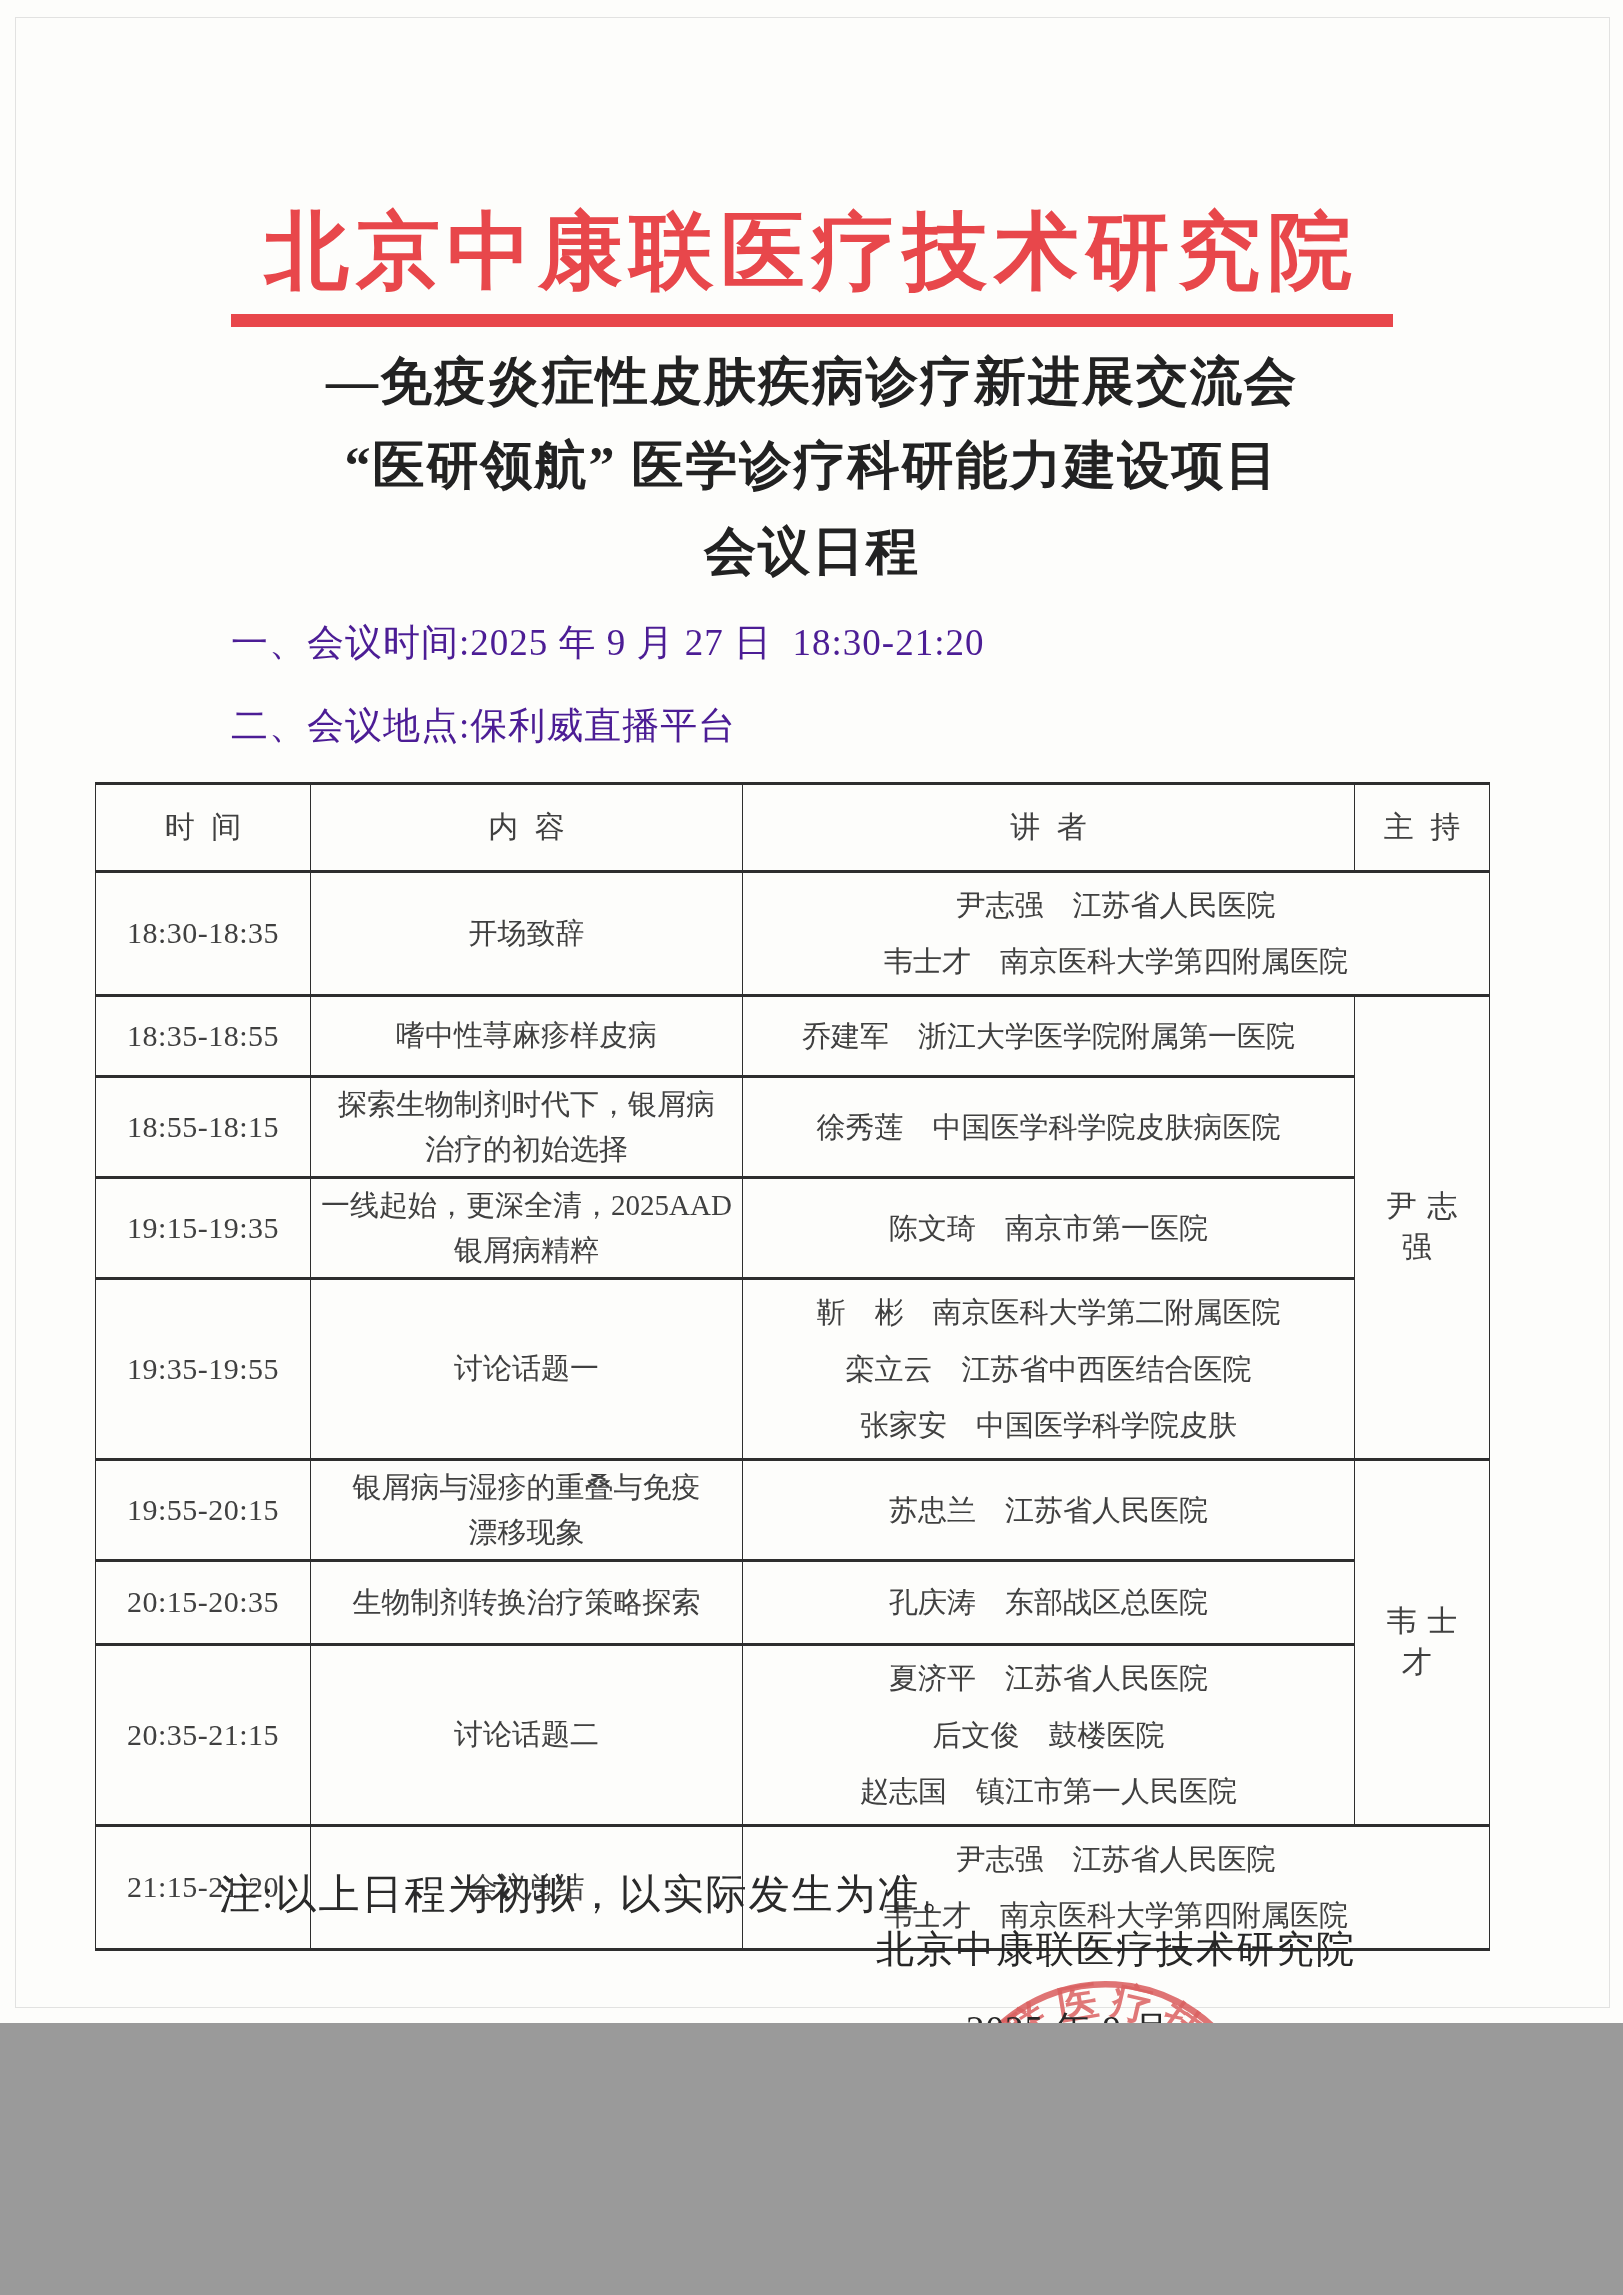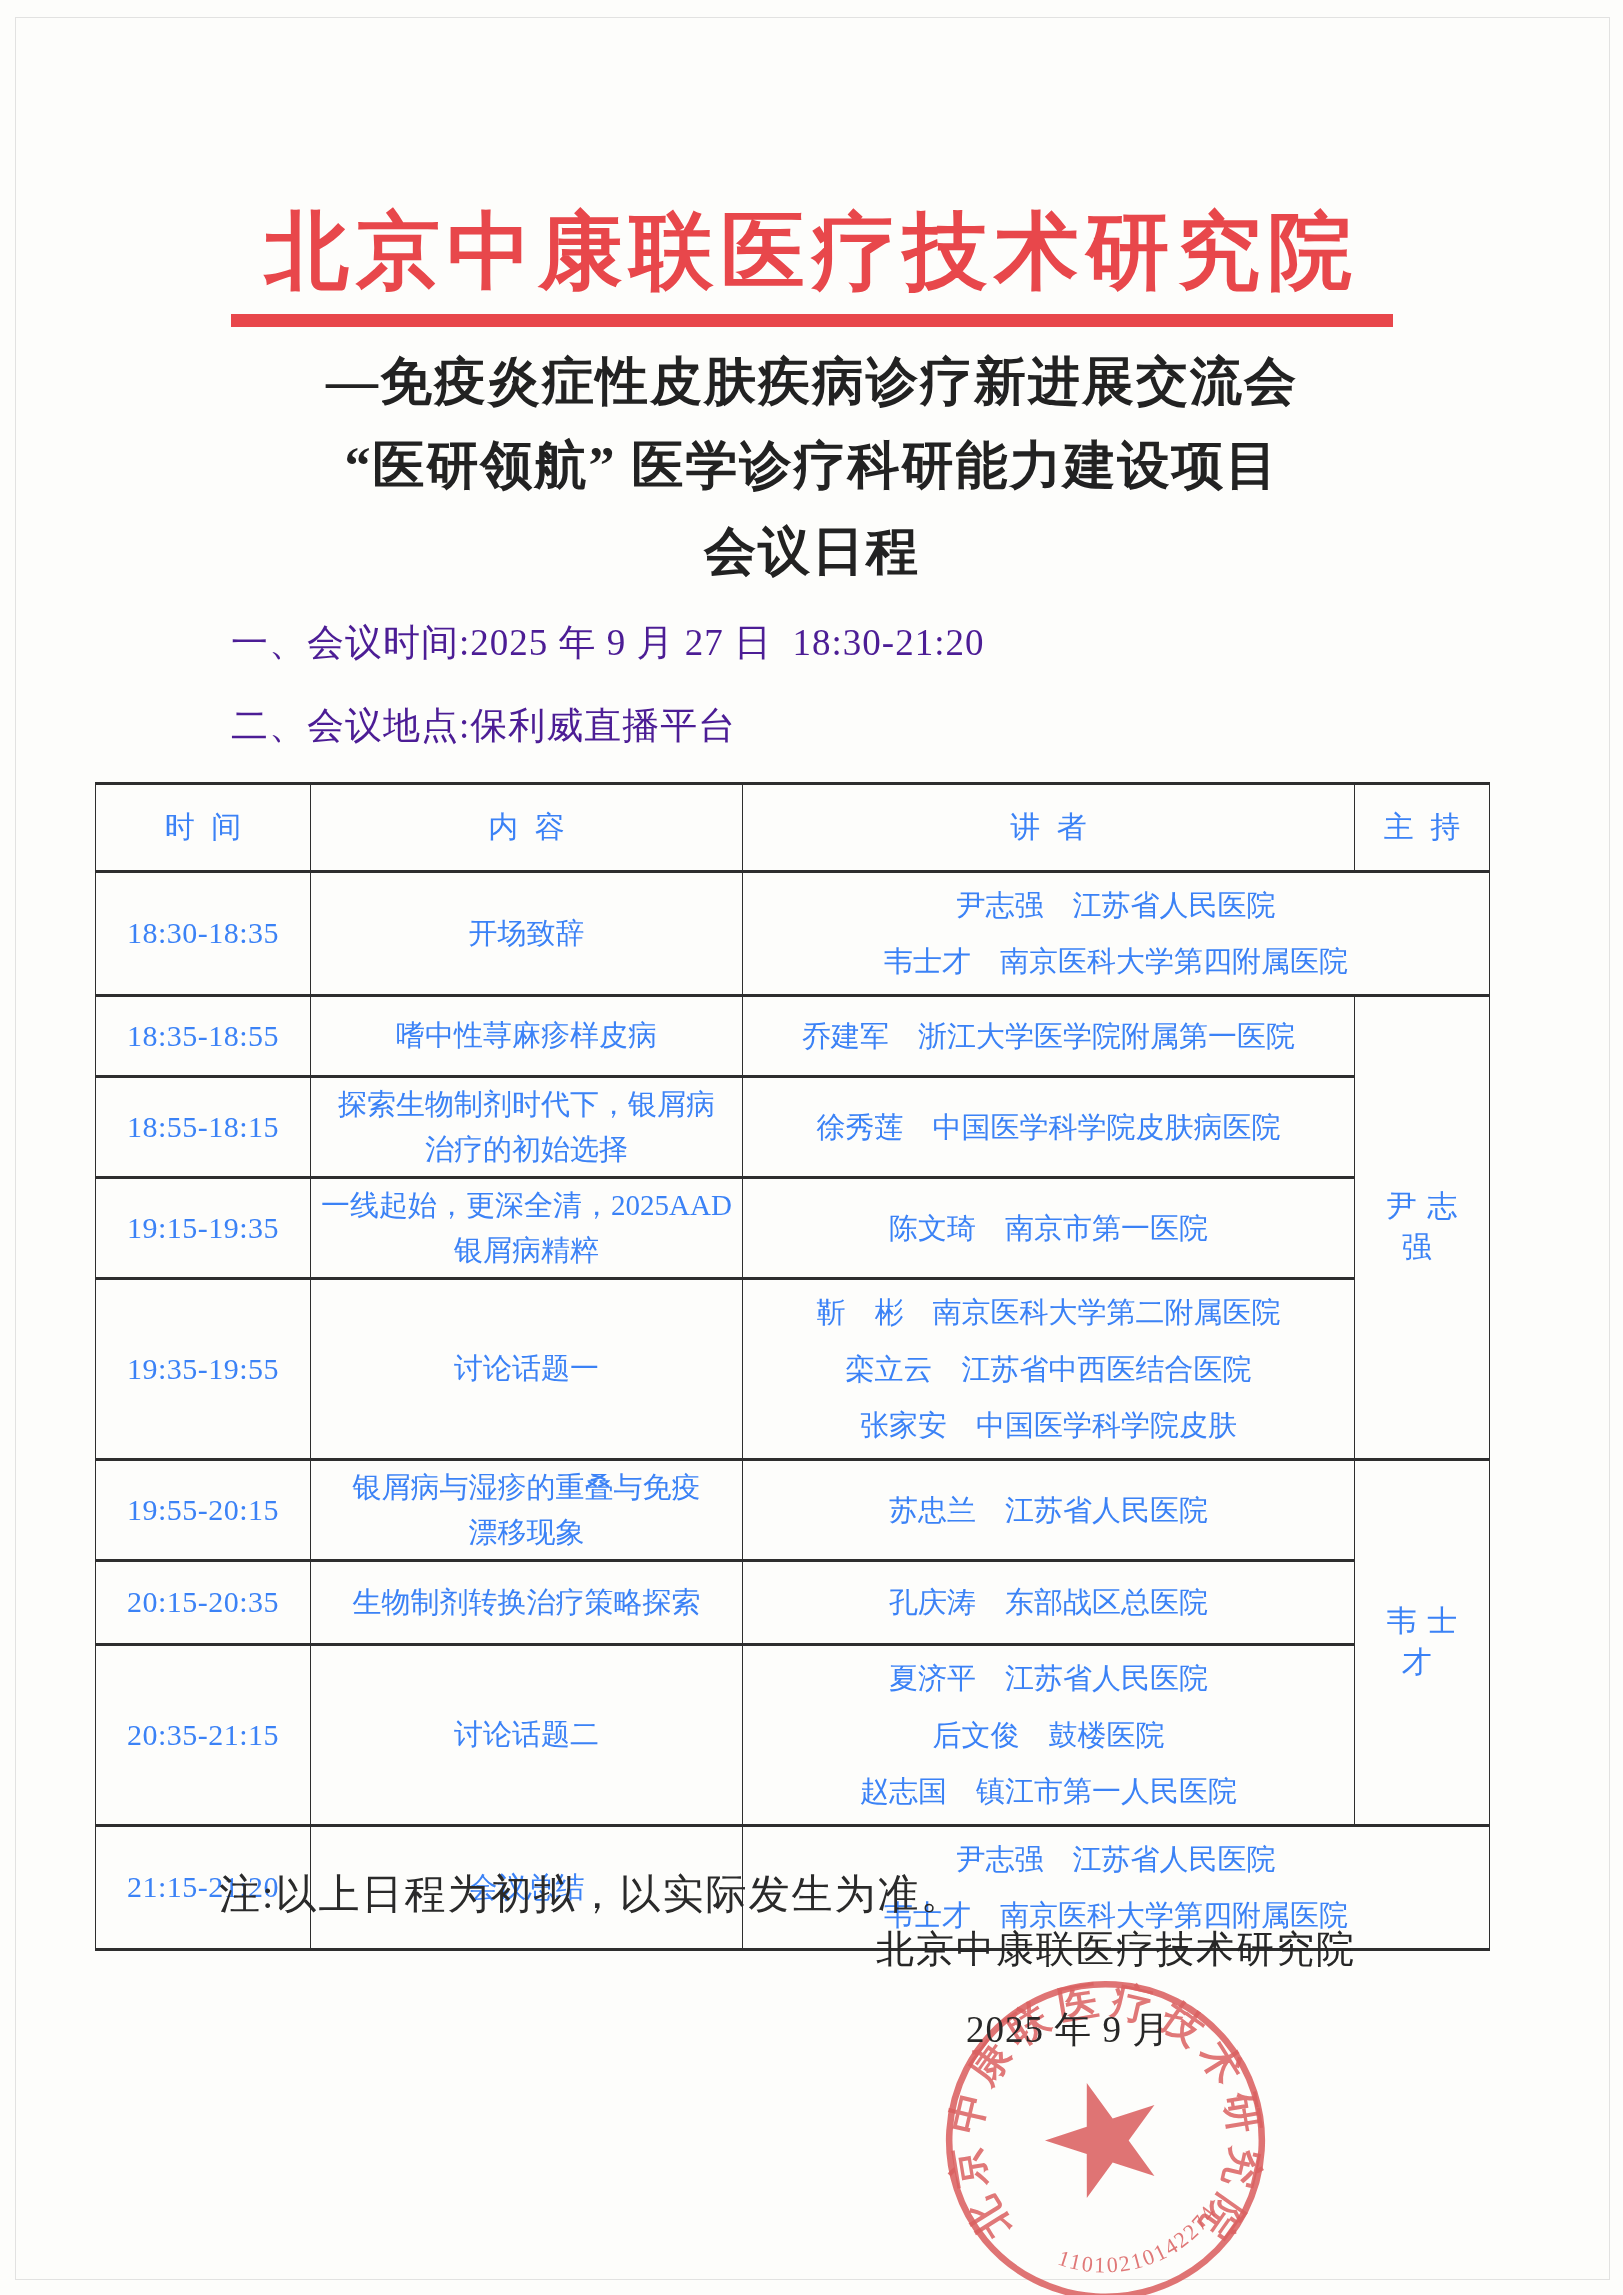--- a/index.html
+++ b/index.html
@@ -1,18 +1,18 @@
 <!DOCTYPE html>
 <html style="font-size:8.2px"><head>
 <meta charset="utf-8">
 <style>
   html,body { margin:0; padding:0; background:#9a9a9a; }
   .page {
     position:relative;
-    width:1624px; height:2295px;
+    width:1624px; height:2023px;
     margin:0 auto;
     background:#fdfdfb;
     overflow:hidden;
     font-family:"Liberation Serif","DejaVu Serif",serif;
     color:#2b2b2b;
   }
   .scan-frame {
     position:absolute; left:15.4px; top:17.4px; right:14.3px; bottom:15.4px;
     border:1px solid #cccccc; opacity:.55; pointer-events:none;
   }
@@ -36,21 +36,21 @@
   .meta {
     font-size:37px; line-height:1.1; margin-left:231px;
     white-space:pre-wrap; letter-spacing:1px; color:#4c1d95;
   }
   .meta.m1 { margin-top:43px; }
   .meta.m2 { margin-top:42px; }
   table.agenda {
     border-collapse:collapse; table-layout:fixed;
     margin:35px 0 0 95px;
     width:1395px;
-    font-size:29px; color:#3b82f6;
+    font-size:29px; color:#404040;
   }
   table.agenda th, table.agenda td {
     border-left:1.5px solid #2e2e2e; border-right:1.5px solid #2e2e2e;
     border-top:3.1px solid #2e2e2e; border-bottom:3.1px solid #2e2e2e;
     text-align:center; vertical-align:middle;
     padding:4.1px 7.2px;
     overflow:hidden;
   }
   table.agenda th { font-size:30px; font-weight:normal; letter-spacing:0.55em; text-indent:0.55em; }
   td.time { font-size:30px; letter-spacing:0.5px; }

